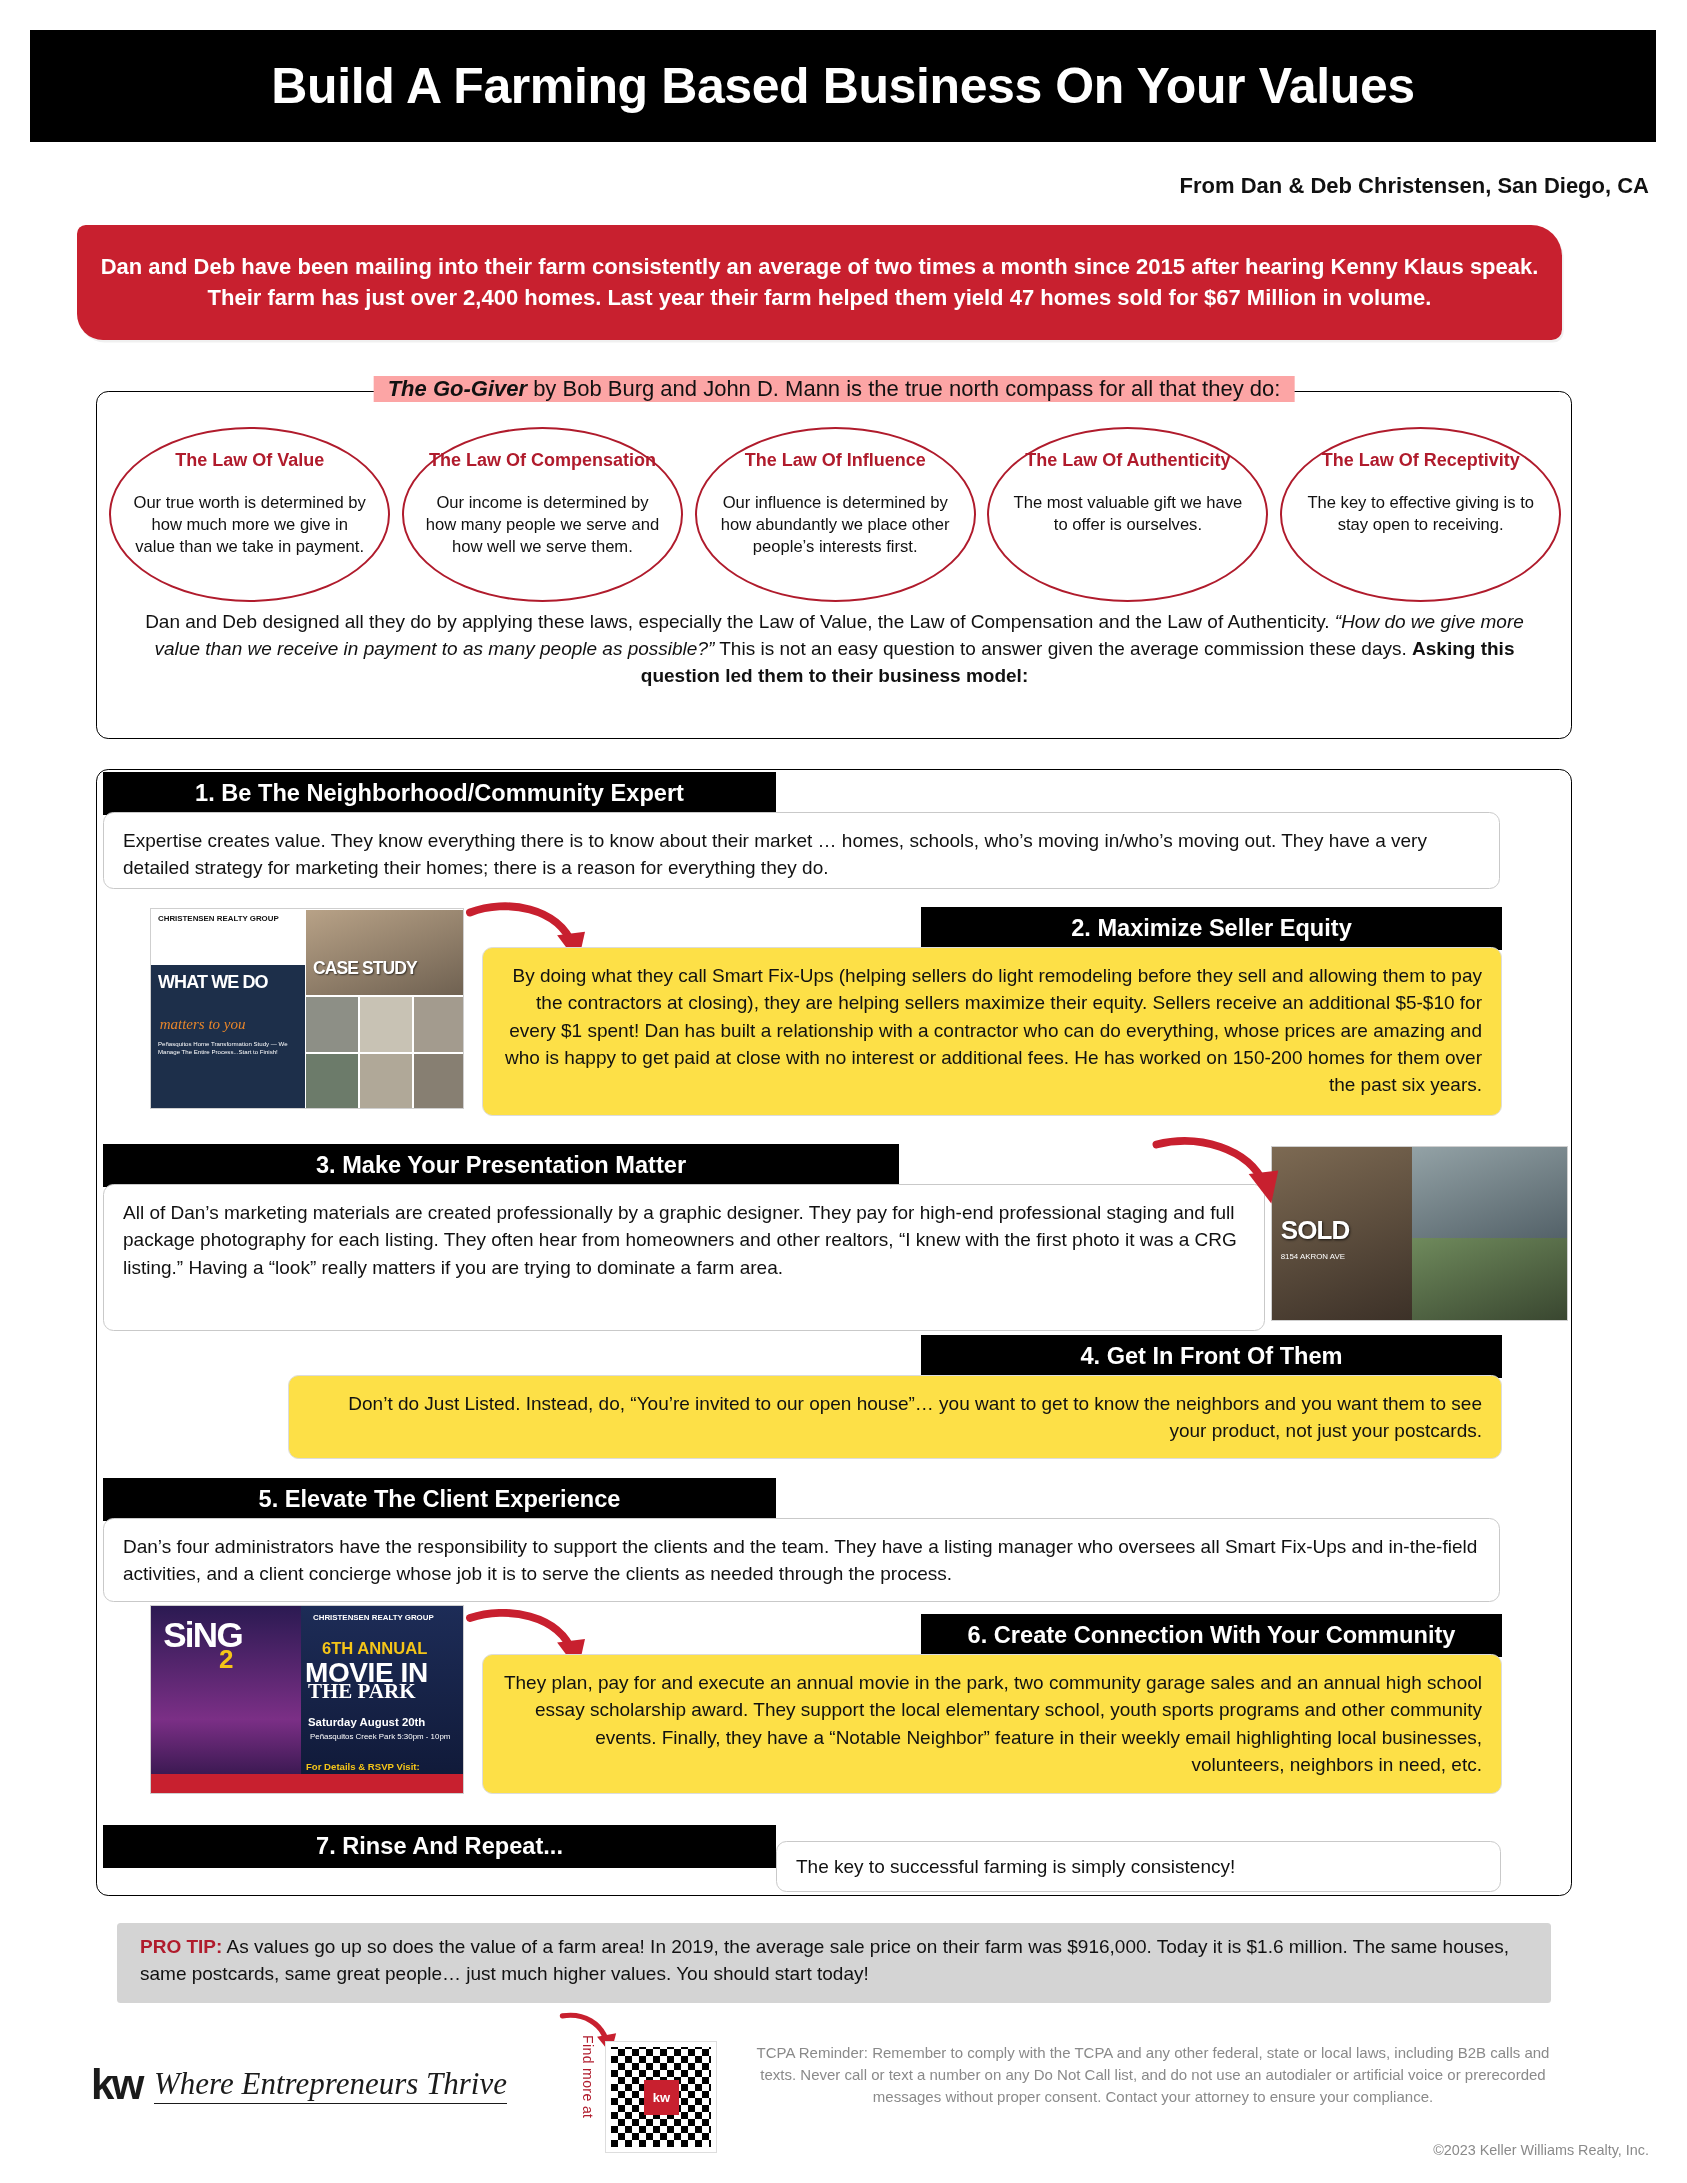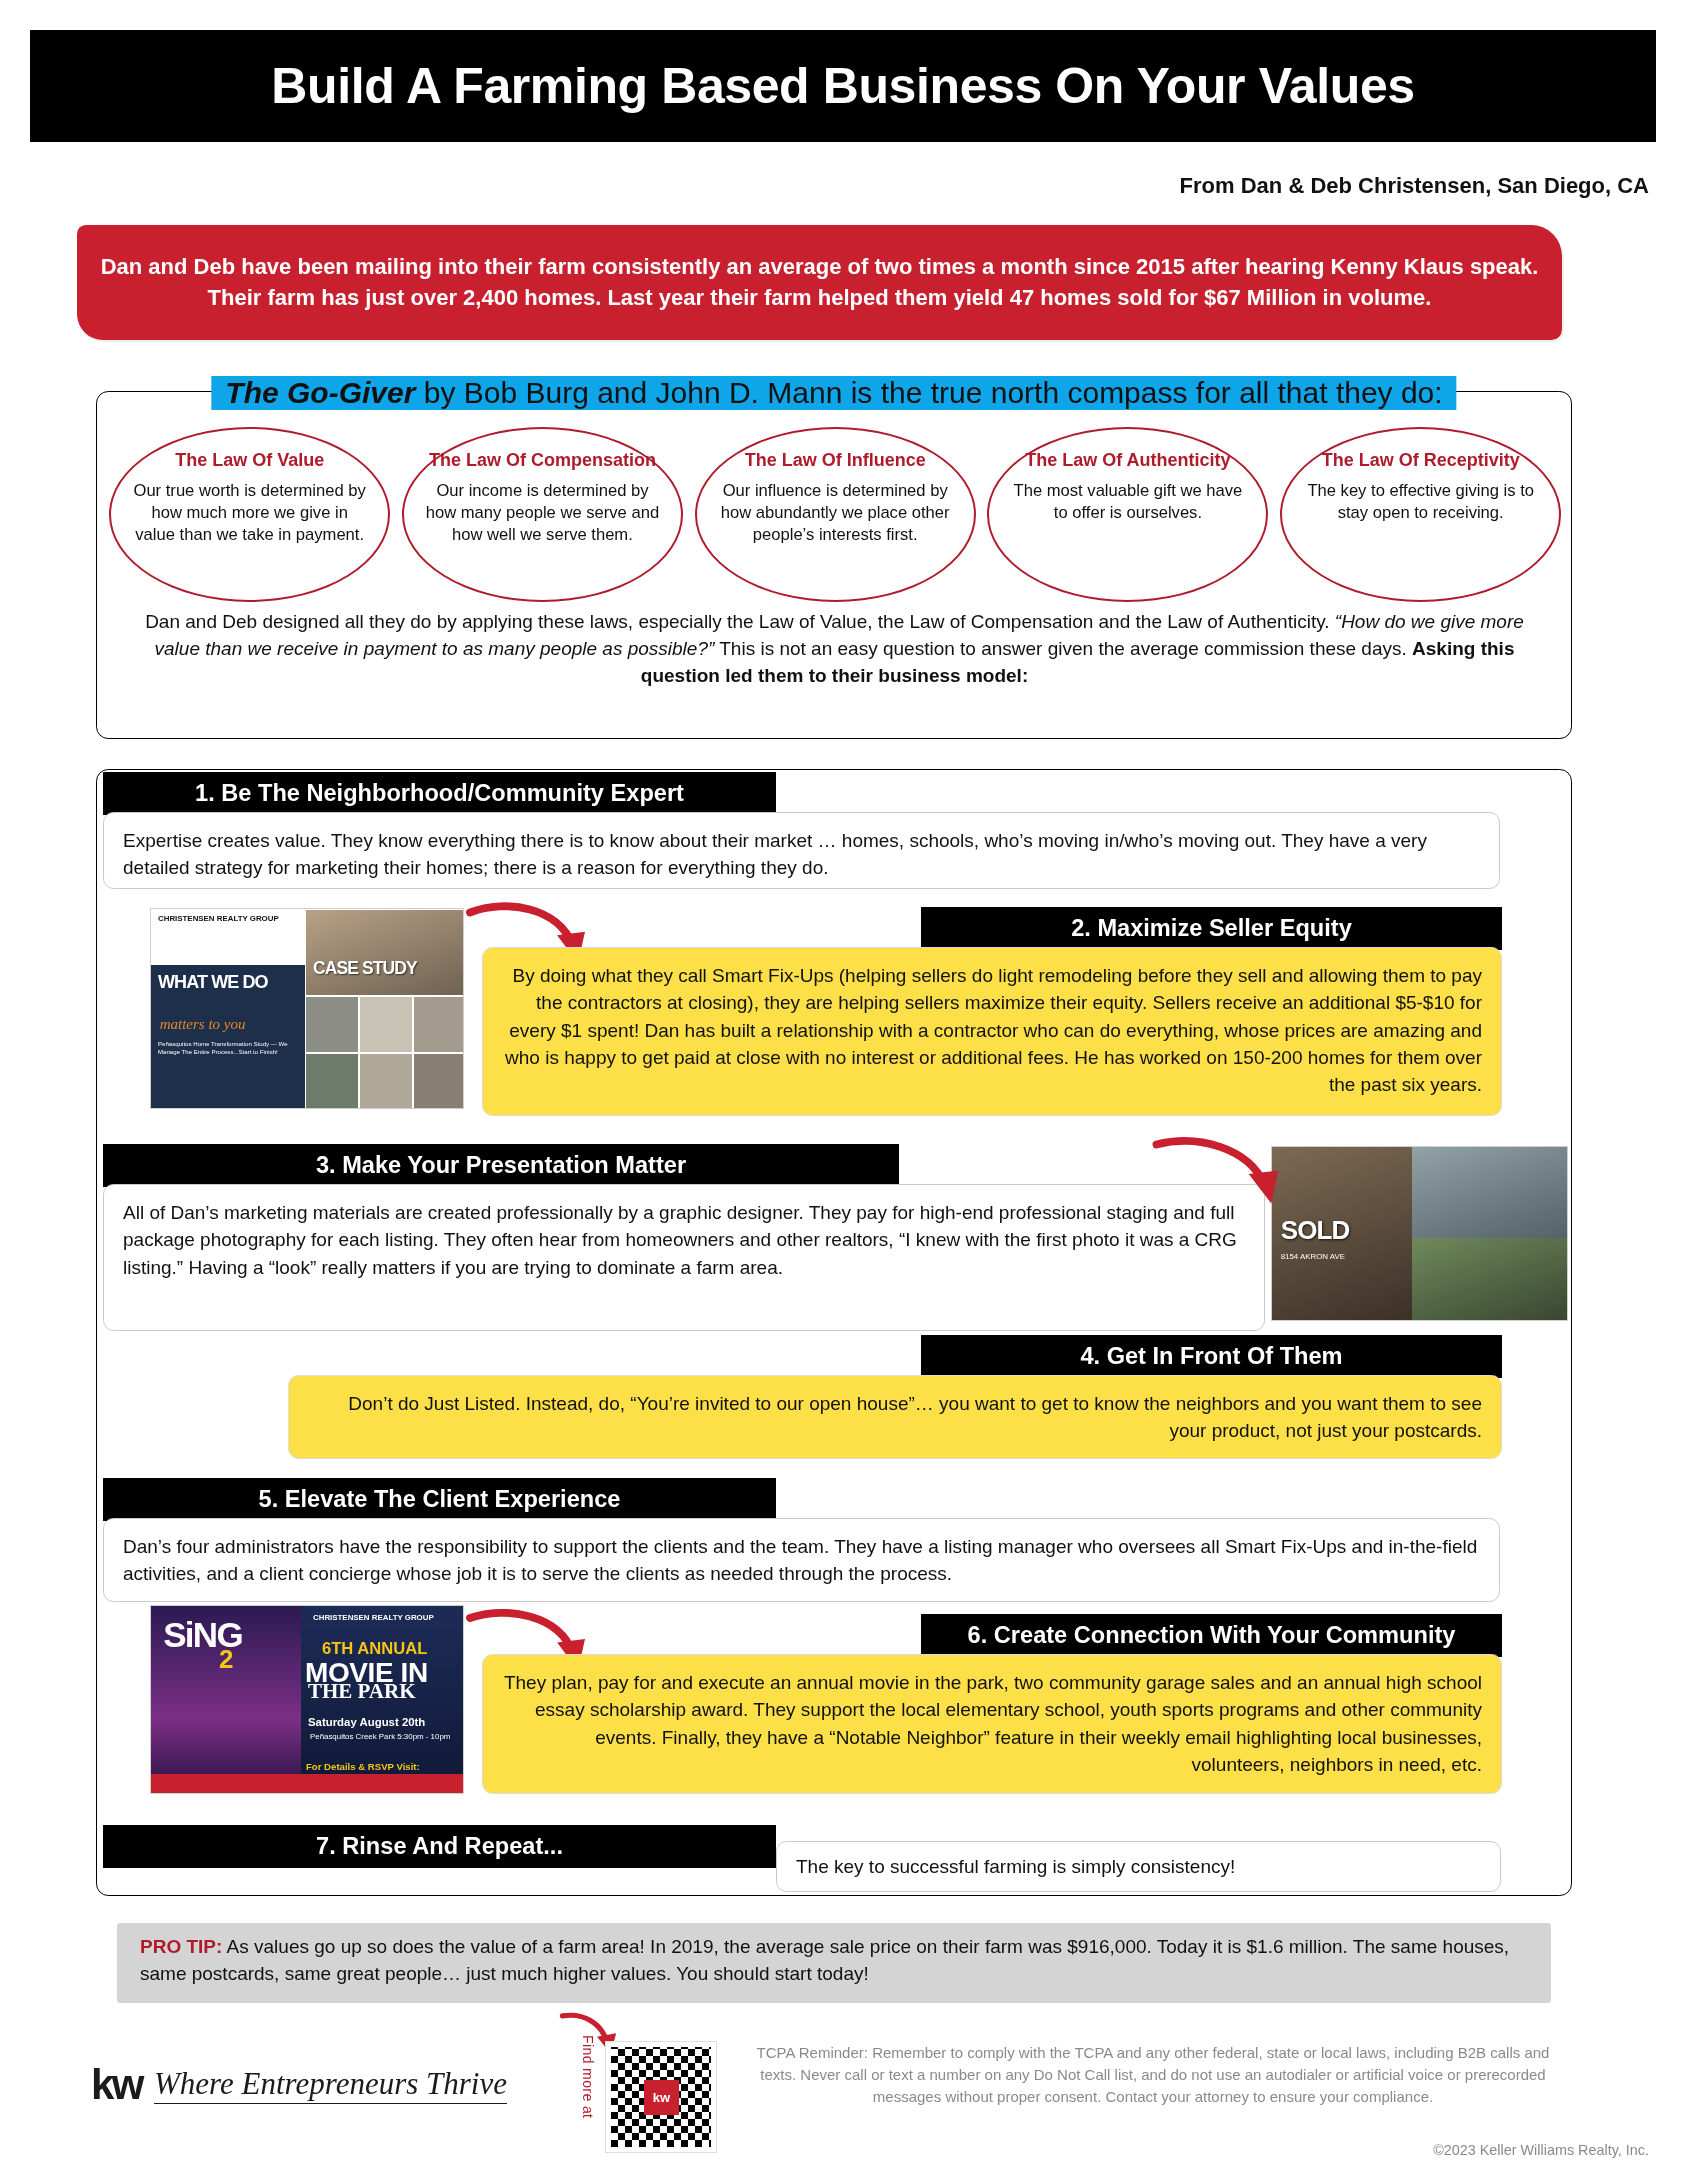--- a/index.html
+++ b/index.html
@@ -71,23 +71,23 @@
     left: 96px; top: 391px;
     width: 1476px; height: 348px;
     border: 1.7px solid #000;
     border-radius: 12.2px;
   }
   .gogiver-title {
     position: absolute;
     left: 50%;
     transform: translateX(-50%);
     top: -15.7px;
-    background: #0ea5e9;
+    background: #fca5a5;
     padding: 0 14px;
-    font-size: 30px;
+    font-size: 22px;
     white-space: nowrap;
   }
   .gogiver-title .ital { font-style: italic; font-weight: bold; }
   .gogiver-title .rest { font-weight: normal; }
 
   .laws {
     position: absolute;
     left: 12.2px; top: 35px;
     width: 1452px;
     display: flex;
@@ -99,21 +99,21 @@
     border: 2.6px solid #b01b2c;
     border-radius: 50%;
     text-align: center;
     padding: 21px 21px 0 21px;
   }
   .law .lh {
     color: #b01b2c;
     font-weight: bold;
     font-size: 18px;
     line-height: 1.18;
-    margin-bottom: 9px;
+    margin-bottom: 21px;
   }
   .law .lb {
     font-size: 16.6px;
     line-height: 1.33;
   }
 
   .gogiver-foot {
     position: absolute;
     left: 31px; top: 217px;
     width: 1413px;

